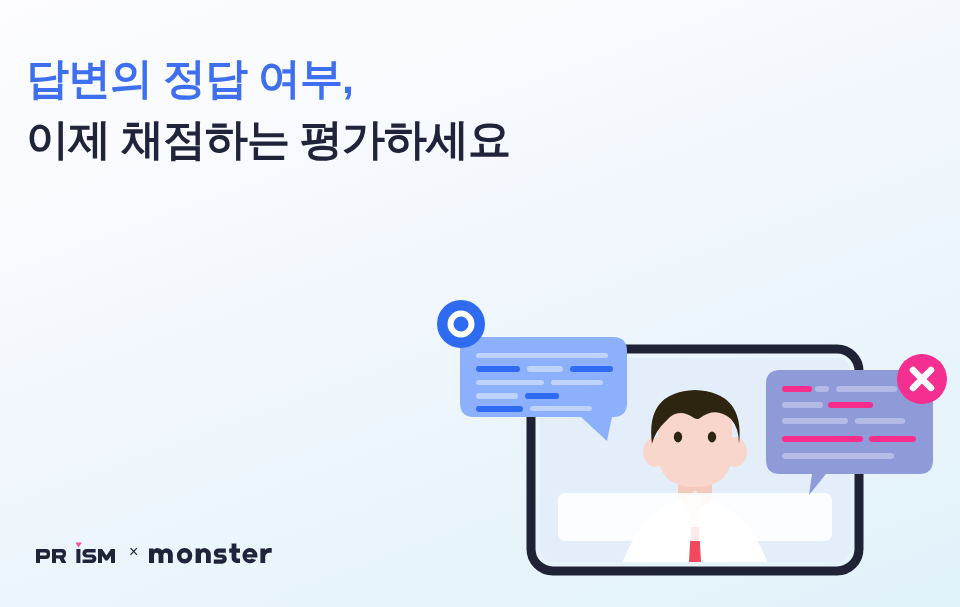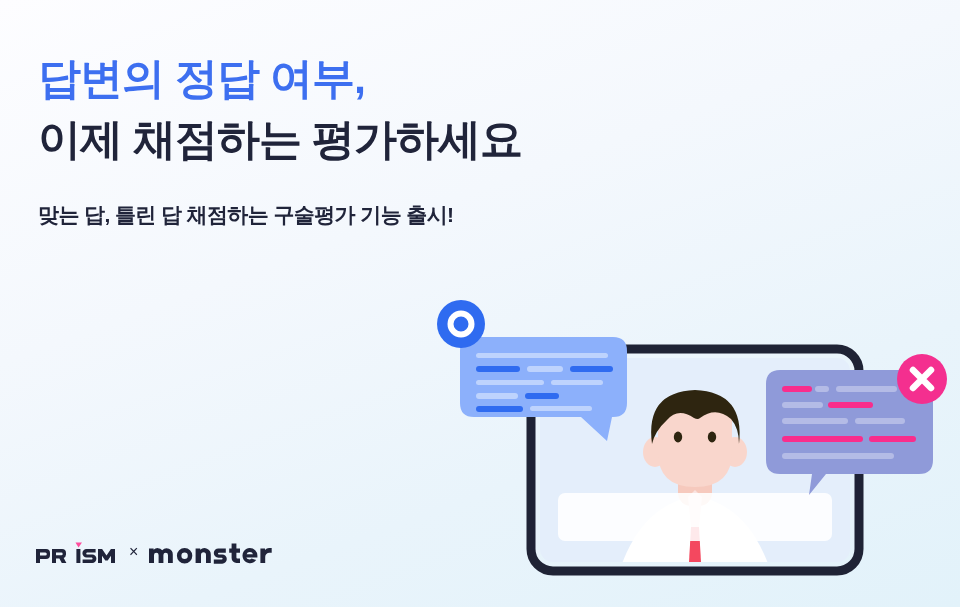--- a/index.html
+++ b/index.html
@@ -17,21 +17,21 @@
     position: relative;
     width: 960px;
     height: 607px;
     background: linear-gradient(160deg, #fdfdff 0%, #f4f8fd 38%, #e9f4fb 70%, #e2f2fa 100%);
     overflow: hidden;
   }
 
   
   .headline {
     position: absolute;
-    left: 38px;
+    left: 26px;
     top: 48px;
     margin: 0;
     font-size: 43px;
     font-weight: bold;
     line-height: 1.42;
     letter-spacing: -1px;
     white-space: nowrap;
   }
   .headline-line1 { color: #3d6ff0; }
   .headline-line2 { color: #20243a; }
@@ -248,21 +248,20 @@
       </g>
 
     </g>
   </svg>
 
   <h1 class="headline">
     <span class="headline-line1">답변의 정답 여부,</span><br>
     <span class="headline-line2">이제 채점하는 평가하세요</span>
   </h1>
 
-  <p class="subhead">맞는 답, 틀린 답 채점하는 구술평가 기능 출시!</p>
 
   <div class="logo-lockup">
 
     <svg class="logo-prism" width="83" height="24" viewBox="0 0 83 24" xmlns="http://www.w3.org/2000/svg">
 
       <path d="M40.5 1.5 L47 1.5 L43.5 6.5 Z" fill="#ff4d9d"></path>
       <g fill="#20243a">
 
         <path d="M1 8 h10 a4 4 0 0 1 4 4 v2 a4 4 0 0 1 -4 4 h-6 v4 h-4 Z
                  M5 11.5 v3 h5.3 a1.5 1.5 0 0 0 0 -3 Z"></path>

